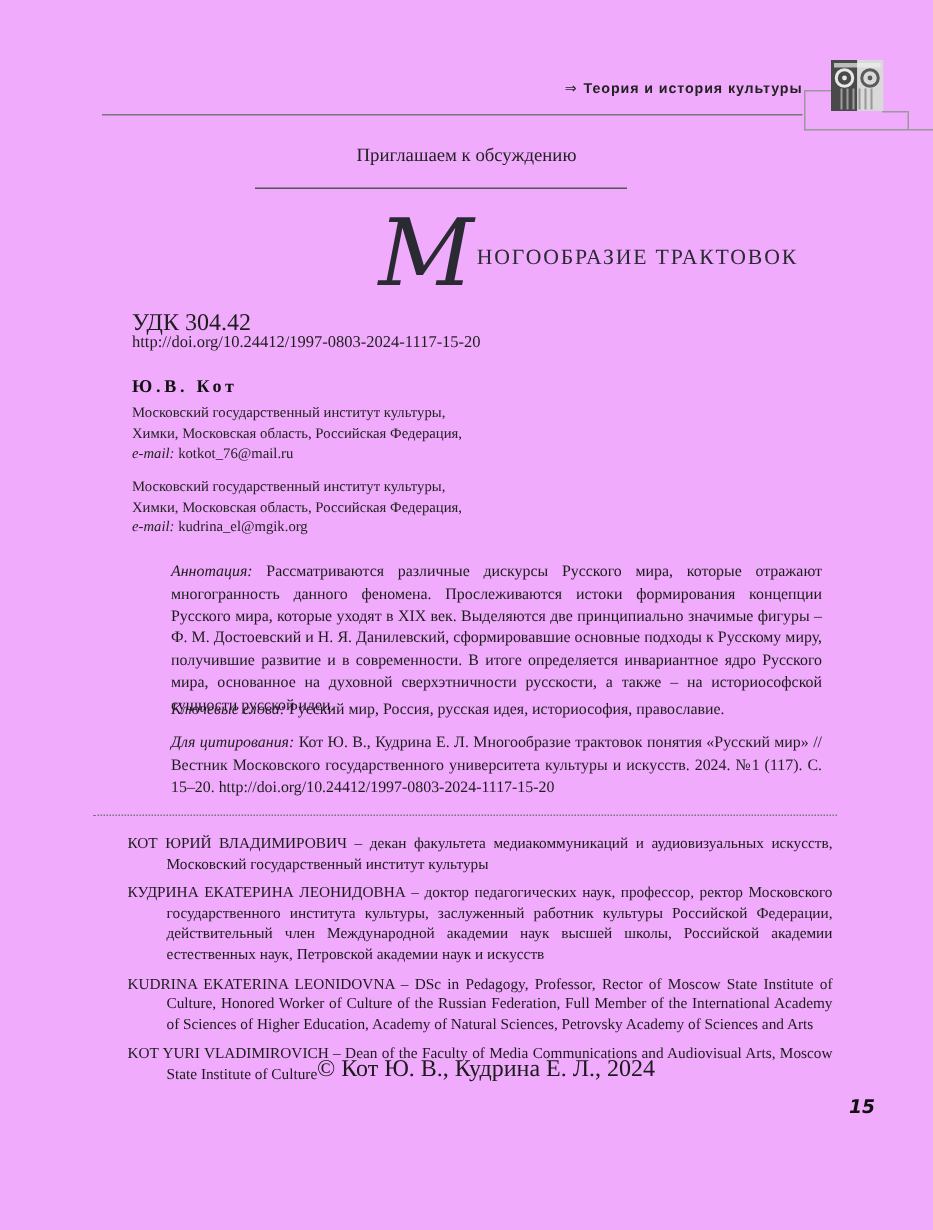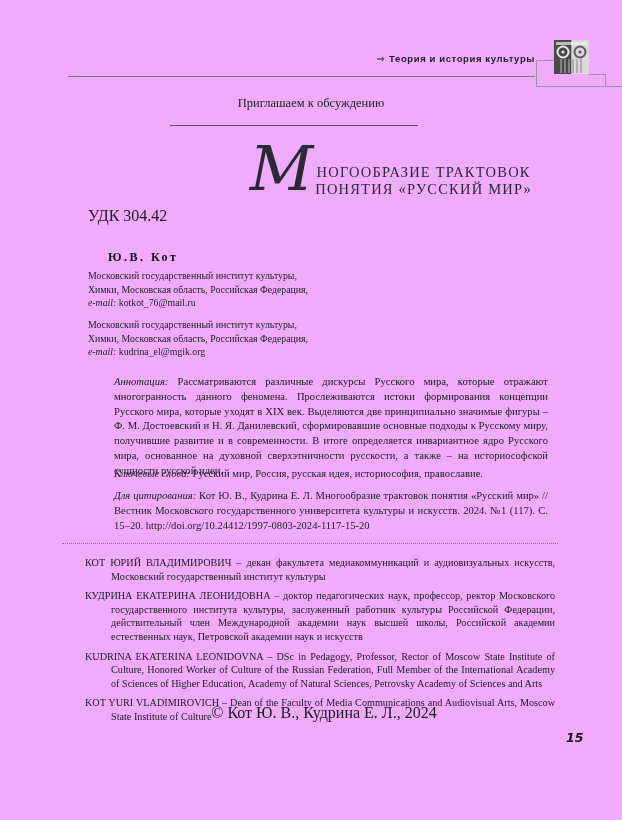--- a/index.html
+++ b/index.html
@@ -47,21 +47,21 @@
     font-size:14.5px;letter-spacing:1.2px;color:#2a2a33;line-height:17px;
   }
   
   .udc{position:absolute;top:207px;left:88px;font-size:16px;}
   .doi{position:absolute;top:222px;left:88px;font-size:11px;}
   
   .author{position:absolute;left:88px;}
   .author-1{top:250px;}
   .author-2{top:318px;}
   .author-name{
-    font-weight:bold;font-size:12px;letter-spacing:2.5px;margin-bottom:4px;color:#111;margin-left:20px;
+    font-weight:bold;font-size:12px;letter-spacing:2.5px;margin-bottom:4px;color:#111;
   }
   .author-aff{font-size:9.8px;line-height:13.5px;color:#222;}
   .author-aff .em{font-style:italic;}
   
   .abstract{
     position:absolute;top:375px;left:114px;width:434px;
     font-size:10.6px;line-height:14.8px;text-align:justify;color:#1b1b1b;
   }
   .abstract .lbl, .kw .lbl, .cite .lbl{font-style:italic;}
   .kw{
@@ -125,25 +125,25 @@
     </svg>
   </div>
 
   <div class="invite">Приглашаем к обсуждению</div>
   <div class="rule-invite"></div>
 
   <div class="title-block">
     <span class="title-initial">М</span>
     <span class="title-lines">
       <span>НОГООБРАЗИЕ ТРАКТОВОК</span><br>
-      <span>ПОНЯТИЯ «РУССКИЙ МИР»</span>
     </span>
   </div>
 
   <div class="udc">УДК 304.42</div>
+  <div class="doi">http://doi.org/10.24412/1997-0803-2024-1117-15-20</div>
 
   <div class="author author-1">
     <div class="author-name">Ю.В. Кот</div>
     <div class="author-aff">
       <span>Московский государственный институт культуры,</span><br>
       <span>Химки, Московская область, Российская Федерация,</span><br>
       <span class="em">e-mail:</span>
       <span>kotkot_76@mail.ru</span>
     </div>
   </div>

